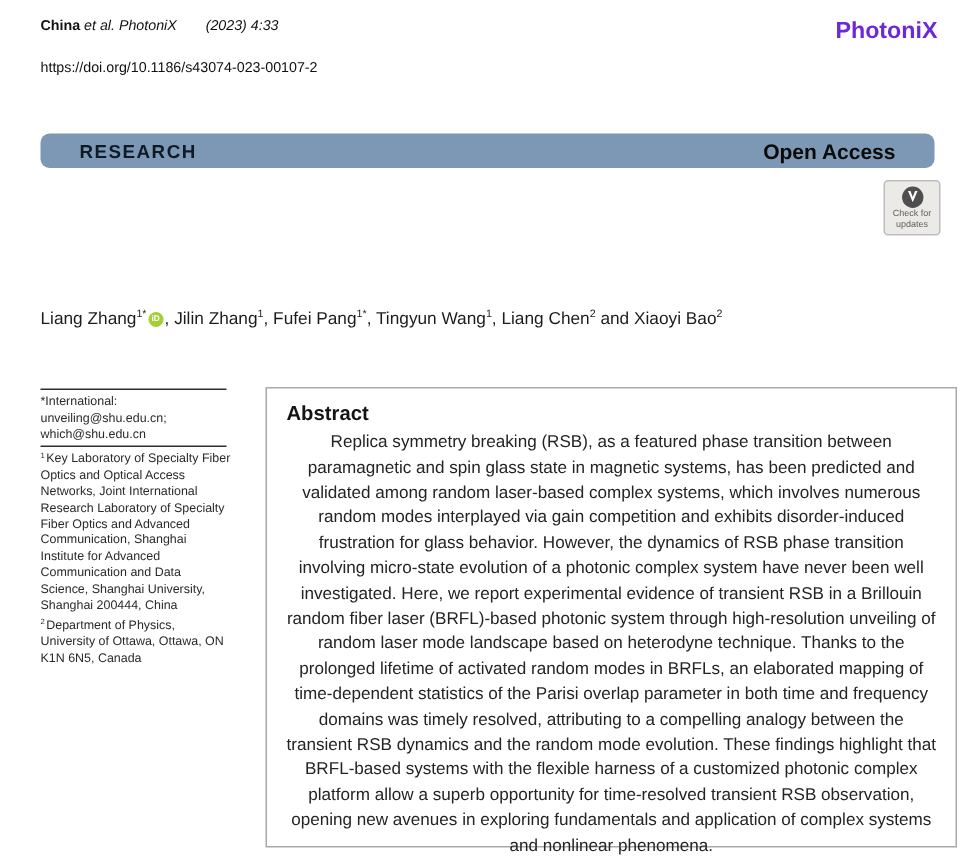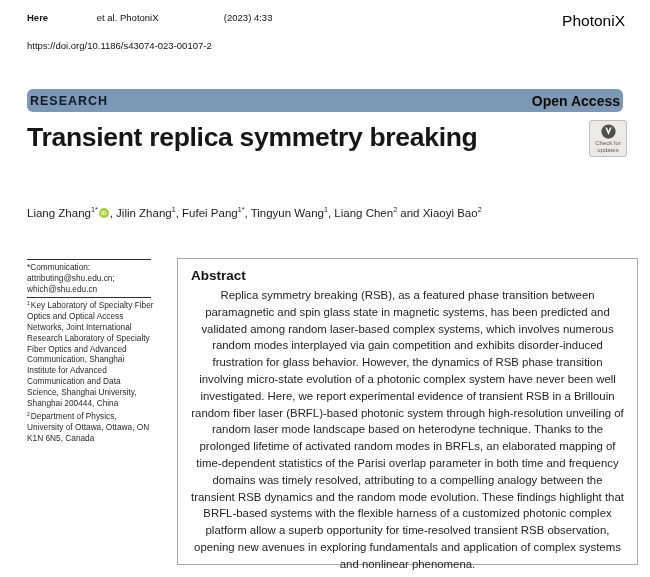--- a/index.html
+++ b/index.html
@@ -8,28 +8,28 @@
     --ink:#231f20;
   }
   *{margin:0;padding:0;box-sizing:border-box;}
   html,body{background:#ffffff;}
   body{font-family:"Liberation Sans", sans-serif;color:var(--ink);}
   .page{position:relative;width:650px;height:577px;background:#ffffff;overflow:hidden;}
 
   
   .cite{position:absolute;left:27px;top:11px;font-size:9.5px;line-height:14px;color:#111;}
   .cite .b{font-weight:bold;}
-  .cite .i{margin-left:46px;}
+  .cite .i{font-style:italic;}
   .cite .gap{display:inline-block;width:14px;}
   .doi{position:absolute;left:27px;top:40px;font-size:9.5px;color:#111;}
-  .journal-logo{position:absolute;right:25px;top:12px;font-size:15.5px;font-weight:normal;color:#000000;}
+  .journal-logo{position:absolute;right:25px;top:12px;font-size:15.5px;font-weight:bold;color:#6d28d9;}
 
   
   .bar{position:absolute;left:27px;top:89px;width:596px;height:23px;background:var(--bar);
-       border-radius:6px;display:flex;align-items:center;justify-content:space-between;padding:0 3px;}
+       border-radius:6px;display:flex;align-items:center;justify-content:space-between;padding:0 26px;}
   .bar .research{font-size:12.5px;font-weight:bold;letter-spacing:1px;color:#0e1a26;}
   .bar .access{font-size:14px;font-weight:bold;color:#0a0a0a;}
 
   
   .badge{position:absolute;left:589px;top:120px;width:38px;height:37px;background:#eceae7;
          border:1px solid #bdbdbd;border-radius:3px;display:flex;flex-direction:column;
          align-items:center;justify-content:center;gap:1px;cursor:pointer;}
   .badge svg{display:block;}
   .badge .txt{font-size:6px;line-height:6.5px;color:#5f5f5f;text-align:center;}
 
@@ -53,21 +53,21 @@
            border:1.3px solid #a9a9a9;border-radius:0;padding:9px 13px;}
   .abs-heading{font-size:13.5px;font-weight:bold;color:#141414;margin-bottom:4px;}
   .abs-body{font-size:11.4px;line-height:16.8px;color:#242424;text-align:center;}
 </style>
 </head>
 <body>
 
 <div class="page">
 
   <div class="cite">
-    <span class="b">Here</span>
+    <span class="b">China</span>
     <span class="i">et al. PhotoniX</span>
     <span class="gap"></span>
     <span class="i">(2023) 4:33</span>
   </div>
   <div class="doi">https://doi.org/10.1186/s43074-023-00107-2</div>
   <div class="journal-logo">PhotoniX</div>
 
   <div class="bar">
     <span class="research">RESEARCH</span>
     <span class="access">Open Access</span>
@@ -78,32 +78,31 @@
       <circle cx="8" cy="8" r="7.6" fill="#4f4f4f"></circle>
       <path d="M4.6 3.6 L8 11.6 L11.4 3.6 L9.6 3.6 L8 7.8 L6.4 3.6 Z" fill="#ffffff"></path>
     </svg>
     <div class="txt">
       <div>Check for</div>
       <div>updates</div>
     </div>
   </div>
 
   <h1 class="title">
-    <div>Transient replica symmetry breaking</div>
   </h1>
 
   <div class="authors">
     <span><span>Liang Zhang</span><sup>1*</sup></span><span class="orcid">iD</span><span>, </span><span><span>Jilin Zhang</span><sup>1</sup></span><span>, </span><span><span>Fufei Pang</span><sup>1*</sup></span><span>, </span><span><span>Tingyun Wang</span><sup>1</sup></span><span>, </span><span><span>Liang Chen</span><sup>2</sup></span><span> and </span><span><span>Xiaoyi Bao</span><sup>2</sup></span>
   </div>
 
   <div class="sidebar">
     <hr class="rule">
     <div class="block">
-      <div>*Communication:</div>
-      <div>attributing@shu.edu.cn;</div>
+      <div>*International:</div>
+      <div>unveiling@shu.edu.cn;</div>
       <div>which@shu.edu.cn</div>
     </div>
     <hr class="rule">
     <div class="block"><sup>1</sup><span>Key Laboratory of Specialty Fiber Optics and Optical Access Networks, Joint International Research Laboratory of Specialty Fiber Optics and Advanced Communication, Shanghai Institute for Advanced Communication and Data Science, Shanghai University, Shanghai 200444, China</span></div>
     <div class="block"><sup>2</sup><span>Department of Physics, University of Ottawa, Ottawa, ON K1N 6N5, Canada</span></div>
   </div>
 
   <div class="abs-box">
     <div class="abs-heading">Abstract</div>
     <p class="abs-body">Replica symmetry breaking (RSB), as a featured phase transition between paramagnetic and spin glass state in magnetic systems, has been predicted and validated among random laser-based complex systems, which involves numerous random modes interplayed via gain competition and exhibits disorder-induced frustration for glass behavior. However, the dynamics of RSB phase transition involving micro-state evolution of a photonic complex system have never been well investigated. Here, we report experimental evidence of transient RSB in a Brillouin random fiber laser (BRFL)-based photonic system through high-resolution unveiling of random laser mode landscape based on heterodyne technique. Thanks to the prolonged lifetime of activated random modes in BRFLs, an elaborated mapping of time-dependent statistics of the Parisi overlap parameter in both time and frequency domains was timely resolved, attributing to a compelling analogy between the transient RSB dynamics and the random mode evolution. These findings highlight that BRFL-based systems with the flexible harness of a customized photonic complex platform allow a superb opportunity for time-resolved transient RSB observation, opening new avenues in exploring fundamentals and application of complex systems and nonlinear phenomena.</p>

